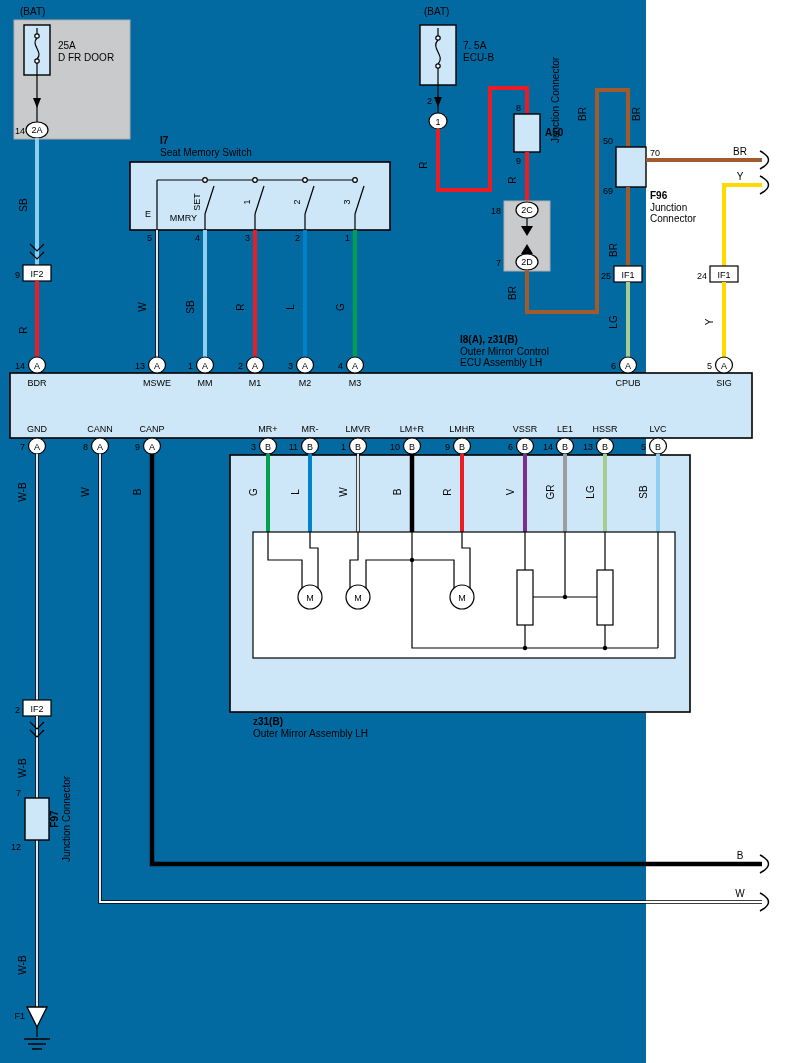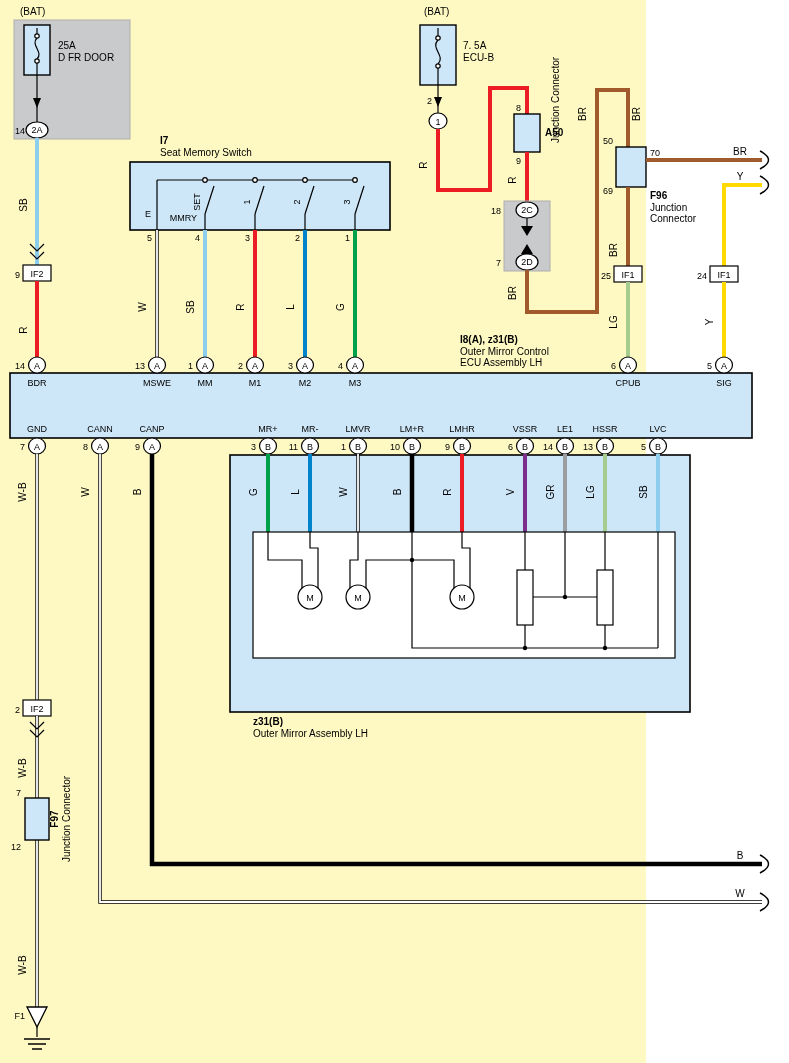--- a/index.html
+++ b/index.html
@@ -1,16 +1,16 @@
 <!DOCTYPE html>
 <html><head>
 <meta charset="utf-8">
 <style>
   html,body{margin:0;padding:0;background:#fff}
-  #diagram{width:646px;height:1063px;position:relative;background:#fef9c3}
+  #diagram{width:646px;height:1063px;position:relative;background:#0369a1}
   svg{font-family:"Liberation Sans",sans-serif}
   text{fill:#000;font-size:10px}
   .t9{font-size:9px}
   .bold{font-weight:bold}
   .thin{stroke:#000;stroke-width:1.2;fill:none}
   .thin2{stroke:#000;stroke-width:1.5;fill:none}
   .box{stroke:#000;stroke-width:1.4;fill:#CEE7F8}
   .bigbox{stroke:#000;stroke-width:1.6;fill:#CEE7F8}
   .whitebox{stroke:#000;stroke-width:1.2;fill:#fff}
   .grayfill{fill:#C9CACB;stroke:#ADADAD;stroke-width:1}

